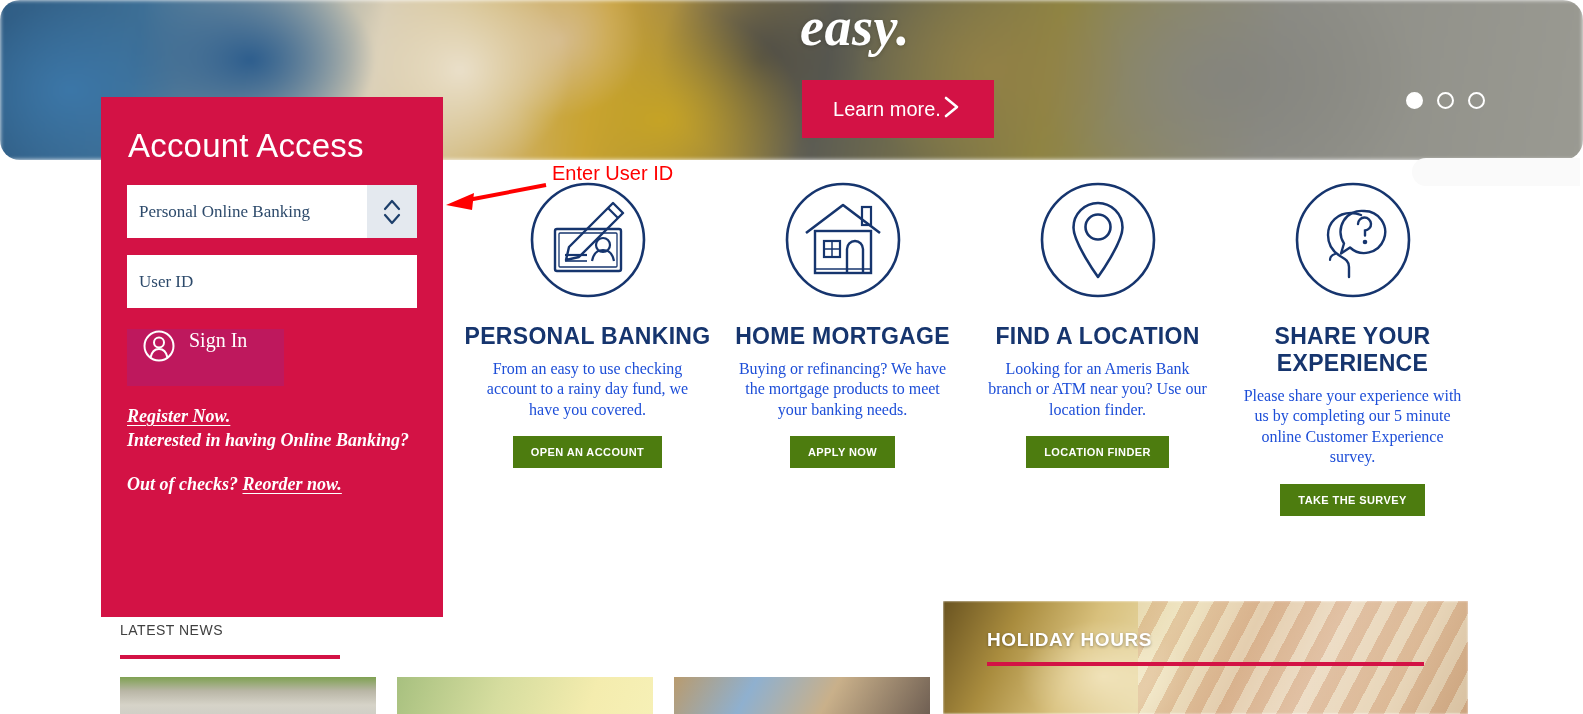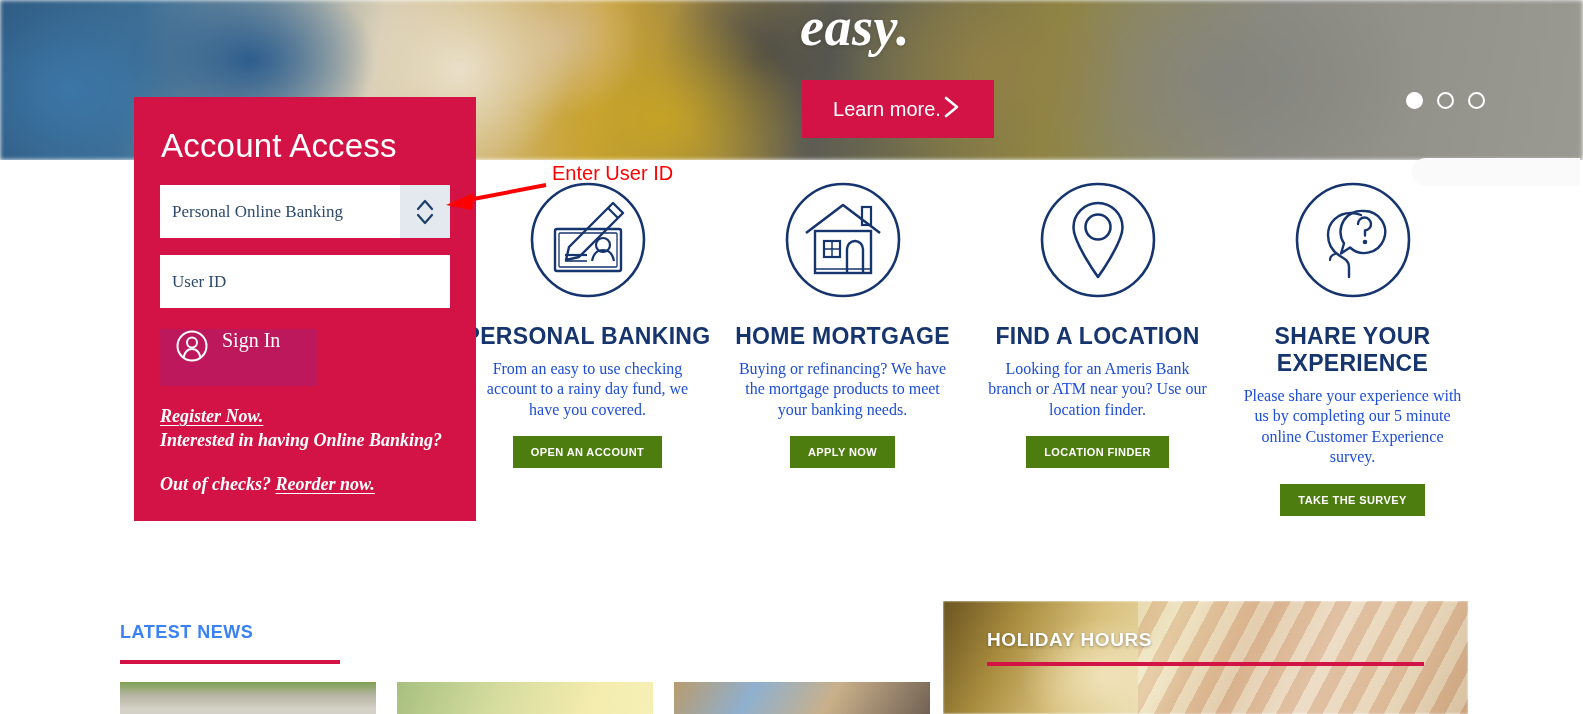--- a/index.html
+++ b/index.html
@@ -8,20 +8,21 @@
     font-family: "Liberation Sans", sans-serif;
     background: #ffffff;
     overflow: hidden;
   }
   .page { position: relative; width: 1583px; height: 714px; background:#fff; }
 
   
   .hero {
     position: absolute; left: 0; top: 0; width: 1583px; height: 160px;
     overflow: hidden;
+    border-radius: 20px;
   }
   .hero-photo {
     position: absolute; inset: 0;
     background:
       radial-gradient(ellipse 180px 130px at 250px 60px, rgba(40,90,140,.95), rgba(30,70,115,0) 70%),
       radial-gradient(ellipse 150px 120px at 70px 90px, rgba(60,120,170,.9), rgba(60,120,170,0) 72%),
       radial-gradient(ellipse 160px 150px at 460px 70px, rgba(235,225,205,.95), rgba(235,225,205,0) 70%),
       radial-gradient(ellipse 120px 110px at 560px 40px, rgba(215,190,150,.85), rgba(215,190,150,0) 70%),
       radial-gradient(ellipse 200px 160px at 660px 120px, rgba(200,165,35,.92), rgba(200,165,35,0) 72%),
       radial-gradient(ellipse 140px 140px at 760px 60px, rgba(70,70,68,.85), rgba(70,70,68,0) 72%),
@@ -60,24 +61,23 @@
 
   .ghost-panel {
     position: absolute; left: 1412px; top: 158px;
     width: 168px; height: 28px;
     background: #fafafa; border-radius: 14px 0 0 14px;
   }
 
   
   .account-panel {
     position: absolute; left: 101px; top: 97px;
-    width: 342px; height: 424px;
+    width: 342px; height: 520px;
     background: #D31245; z-index: 20;
     padding: 30px 26px 12px 26px;
-    margin-left: 33px;
   }
   .account-title {
     font-size: 33px; color: #ffffff; font-weight: 400;
     letter-spacing: .2px; margin: 0 0 20px 1px;
   }
   .select-wrap {
     position: relative; width: 290px; height: 53px;
     background: #ffffff; display: flex; align-items: center;
   }
   .select-value {
@@ -148,21 +148,21 @@
     margin-top: 16px; height: 32px;
     background: #4d7c0f; border: none; cursor: pointer;
     color: #ffffff; font-size: 11px; font-weight: 700;
     letter-spacing: .4px; padding: 0 18px;
     font-family: "Liberation Sans", sans-serif;
   }
 
   
   .news-section { position: absolute; left: 120px; top: 622px; width: 810px; }
   .news-heading {
-    font-size: 18px; font-weight: 700; color: #3b82f6; letter-spacing: .5px;
+    font-size: 14px; font-weight: 400; color: #404040; letter-spacing: .5px;
   }
   .news-rule { width: 220px; height: 4px; background: #D31245; margin-top: 17px; }
   .news-thumbs { display: flex; gap: 21px; margin-top: 18px; }
   .news-thumb { width: 259px; height: 40px; }
   .thumb-1 { background: linear-gradient(180deg,#7fa152 0%,#b9b6a6 35%,#d6d3c8 70%,#cfcec6 100%); }
   .thumb-2 { background: linear-gradient(110deg,#a7c07f 0%,#d6dd9f 40%,#f4ecae 75%,#f6f0b6 100%); }
   .thumb-3 { background: linear-gradient(120deg,#b99b6e 0%,#8fb0cf 30%,#c9b08a 60%,#6e5e52 100%); }
 
   
   .holiday-panel {

